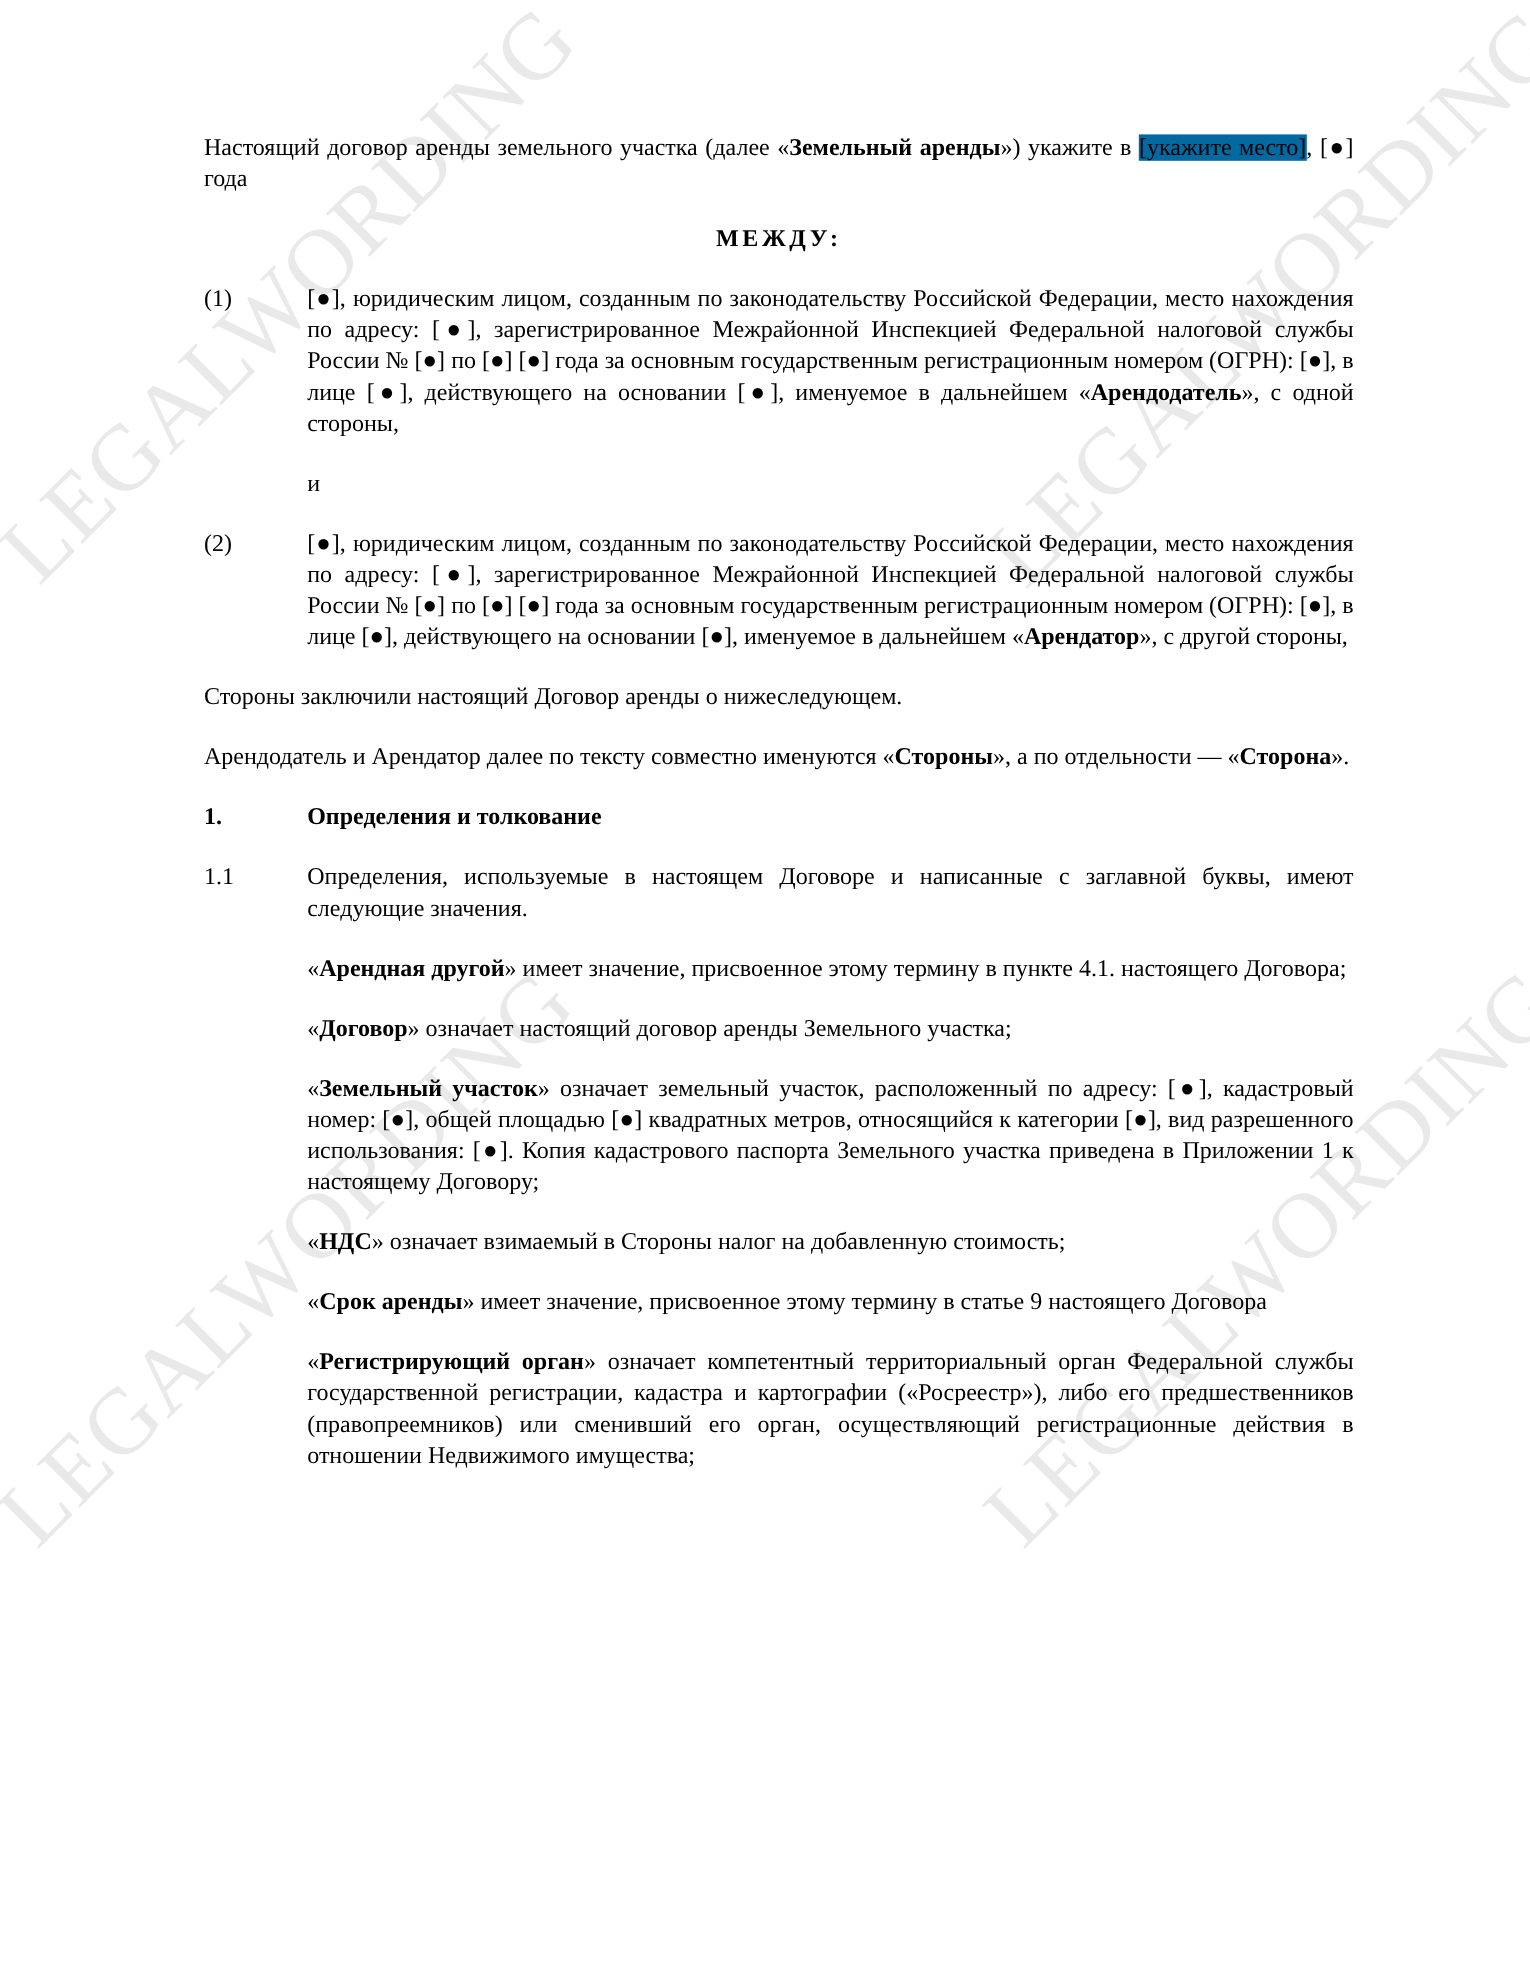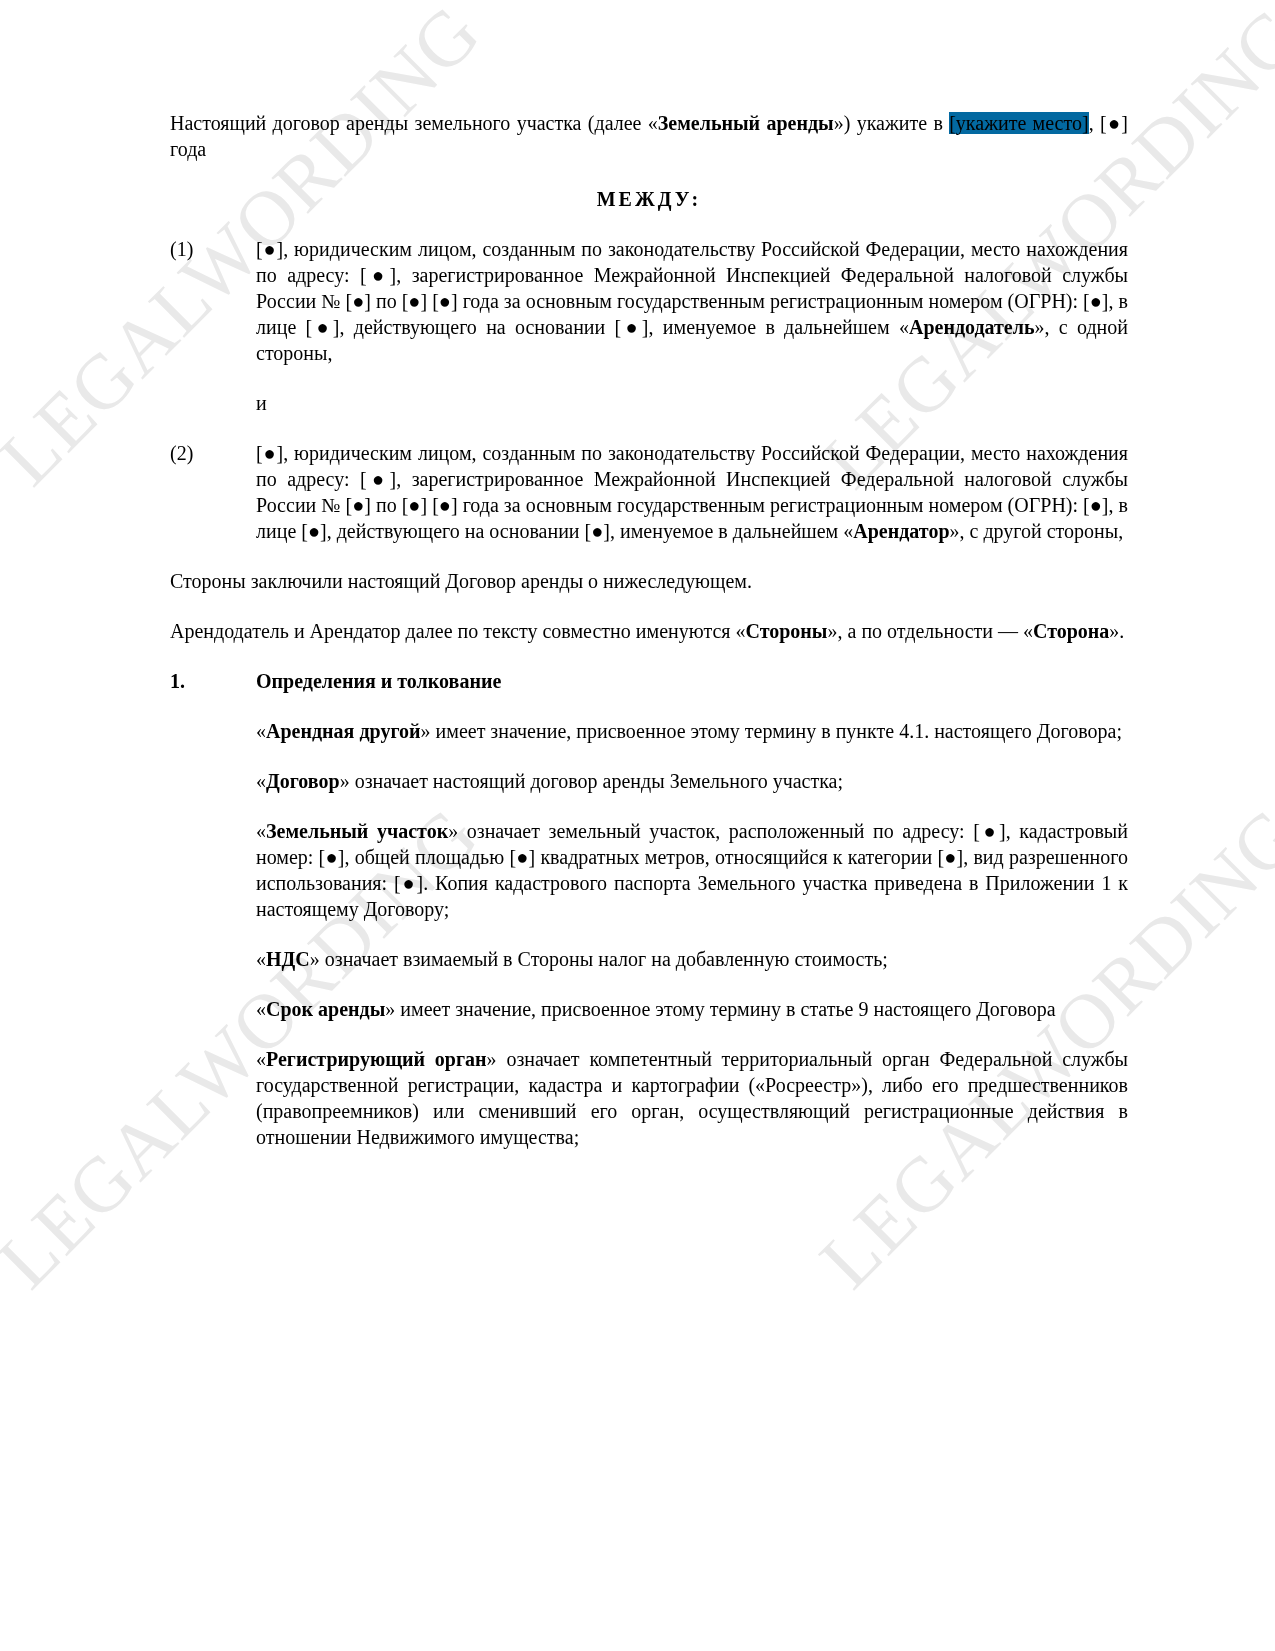--- a/index.html
+++ b/index.html
@@ -81,20 +81,21 @@
   <p class="para connector">и</p>
 
   <p class="para hang"><span class="num">(2)</span><span>[●], юридическим лицом, созданным по законодательству Российской Федерации, место нахождения по адресу: [●], зарегистрированное Межрайонной Инспекцией Федеральной налоговой службы России № [●] по [●] [●] года за основным государственным регистрационным номером (ОГРН): [●], в лице [●], действующего на основании [●], именуемое в дальнейшем «</span><b>Арендатор</b><span>», с другой стороны,</span></p>
 
   <p class="para">Стороны заключили настоящий Договор аренды о нижеследующем.</p>
 
   <p class="para"><span>Арендодатель и Арендатор далее по тексту совместно именуются «</span><b>Стороны</b><span>», а по отдельности — «</span><b>Сторона</b><span>».</span></p>
 
   <p class="para hang section-heading"><span class="num">1.</span><span>Определения и толкование</span></p>
 
+  <p class="para hang"><span class="num">1.1</span><span>Определения, используемые в настоящем Договоре и написанные с заглавной буквы, имеют следующие значения.</span></p>
 
 
   <p class="para def"><span>«</span><b>Арендная другой</b><span>» имеет значение, присвоенное этому термину в пункте 4.1. настоящего Договора;</span></p>
 
   <p class="para def"><span>«</span><b>Договор</b><span>» означает настоящий договор аренды Земельного участка;</span></p>
 
   <p class="para def"><span>«</span><b>Земельный участок</b><span>» означает земельный участок, расположенный по адресу: [●], кадастровый номер: [●], общей площадью [●] квадратных метров, относящийся к категории [●], вид разрешенного использования: [●]. Копия кадастрового паспорта Земельного участка приведена в Приложении 1 к настоящему Договору;</span></p>
 
   <p class="para def"><span>«</span><b>НДС</b><span>» означает взимаемый в Стороны налог на добавленную стоимость;</span></p>
 

